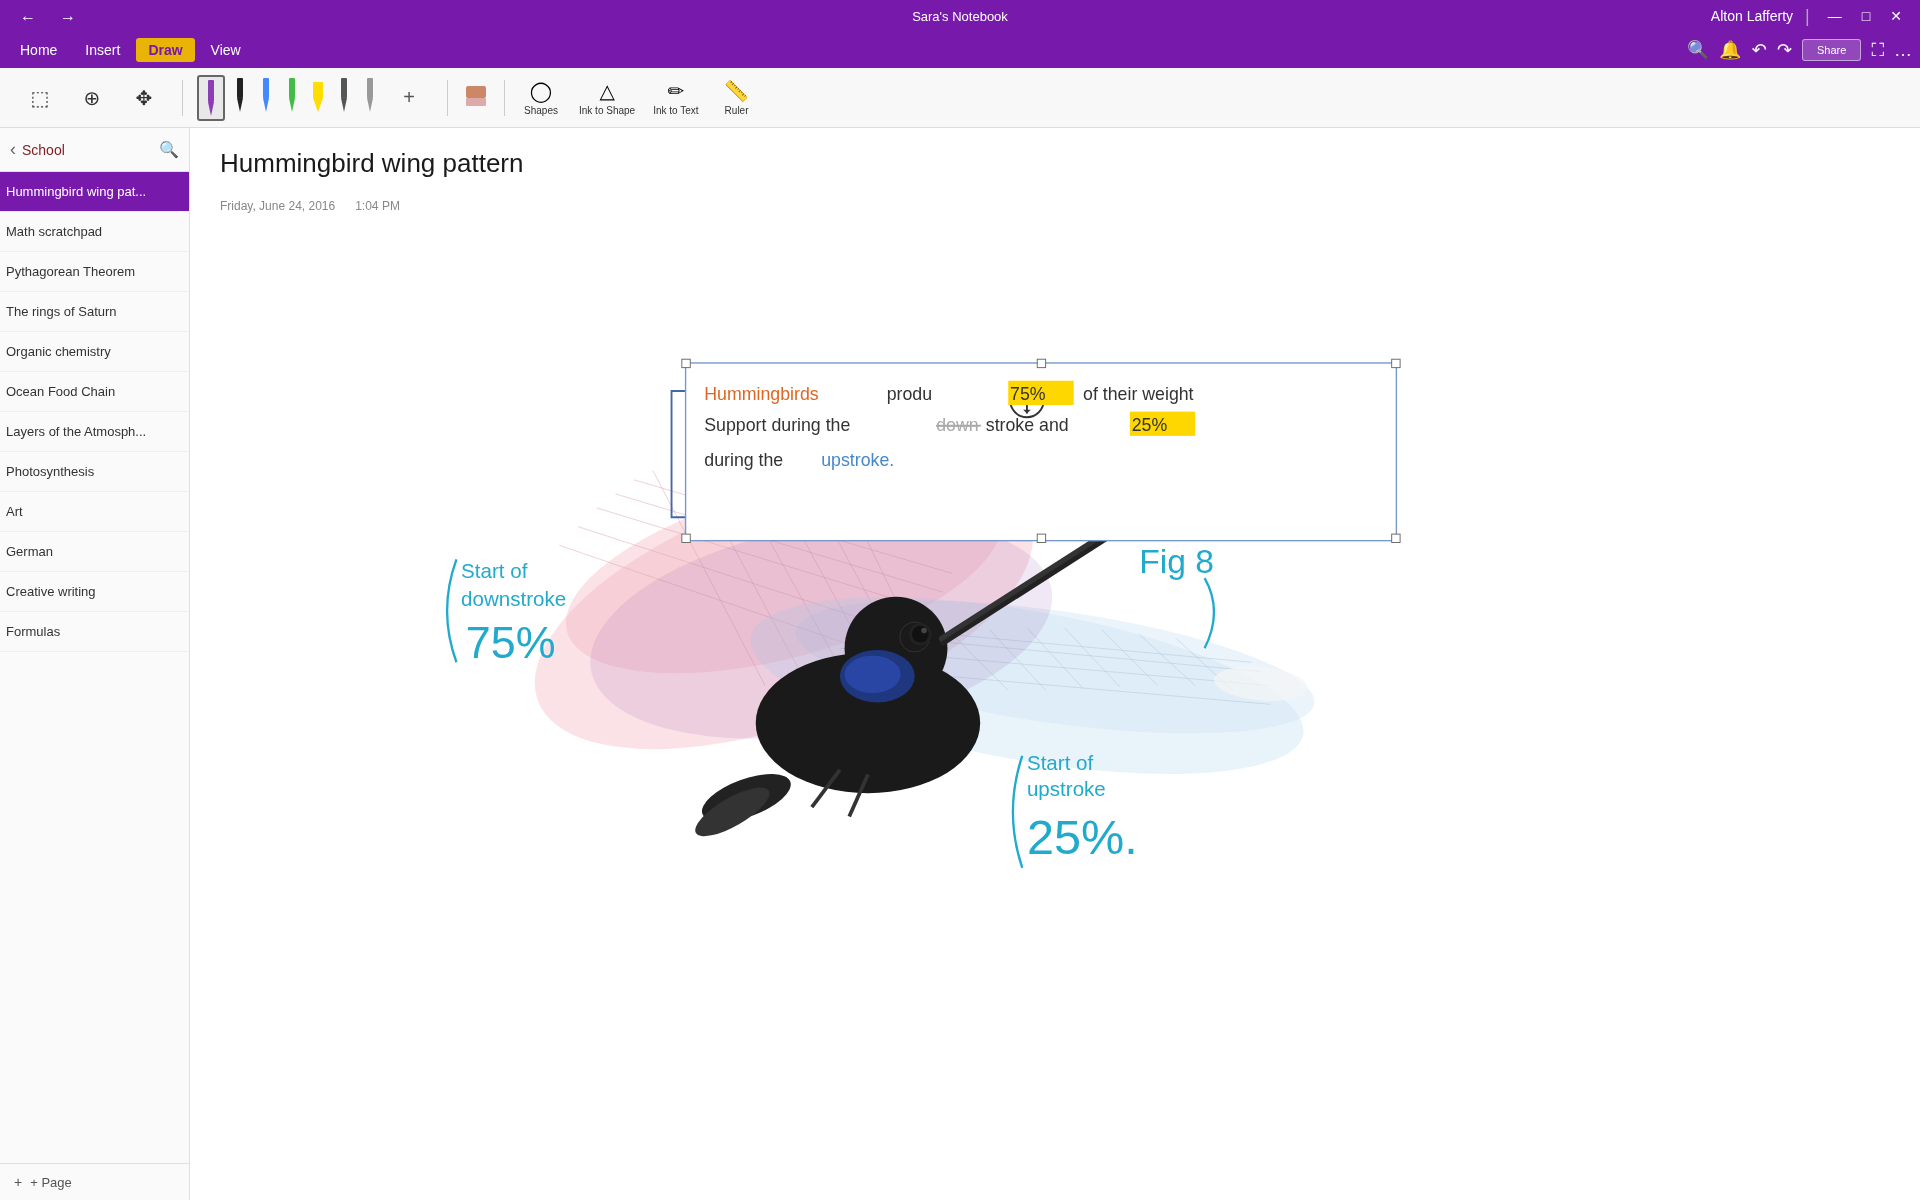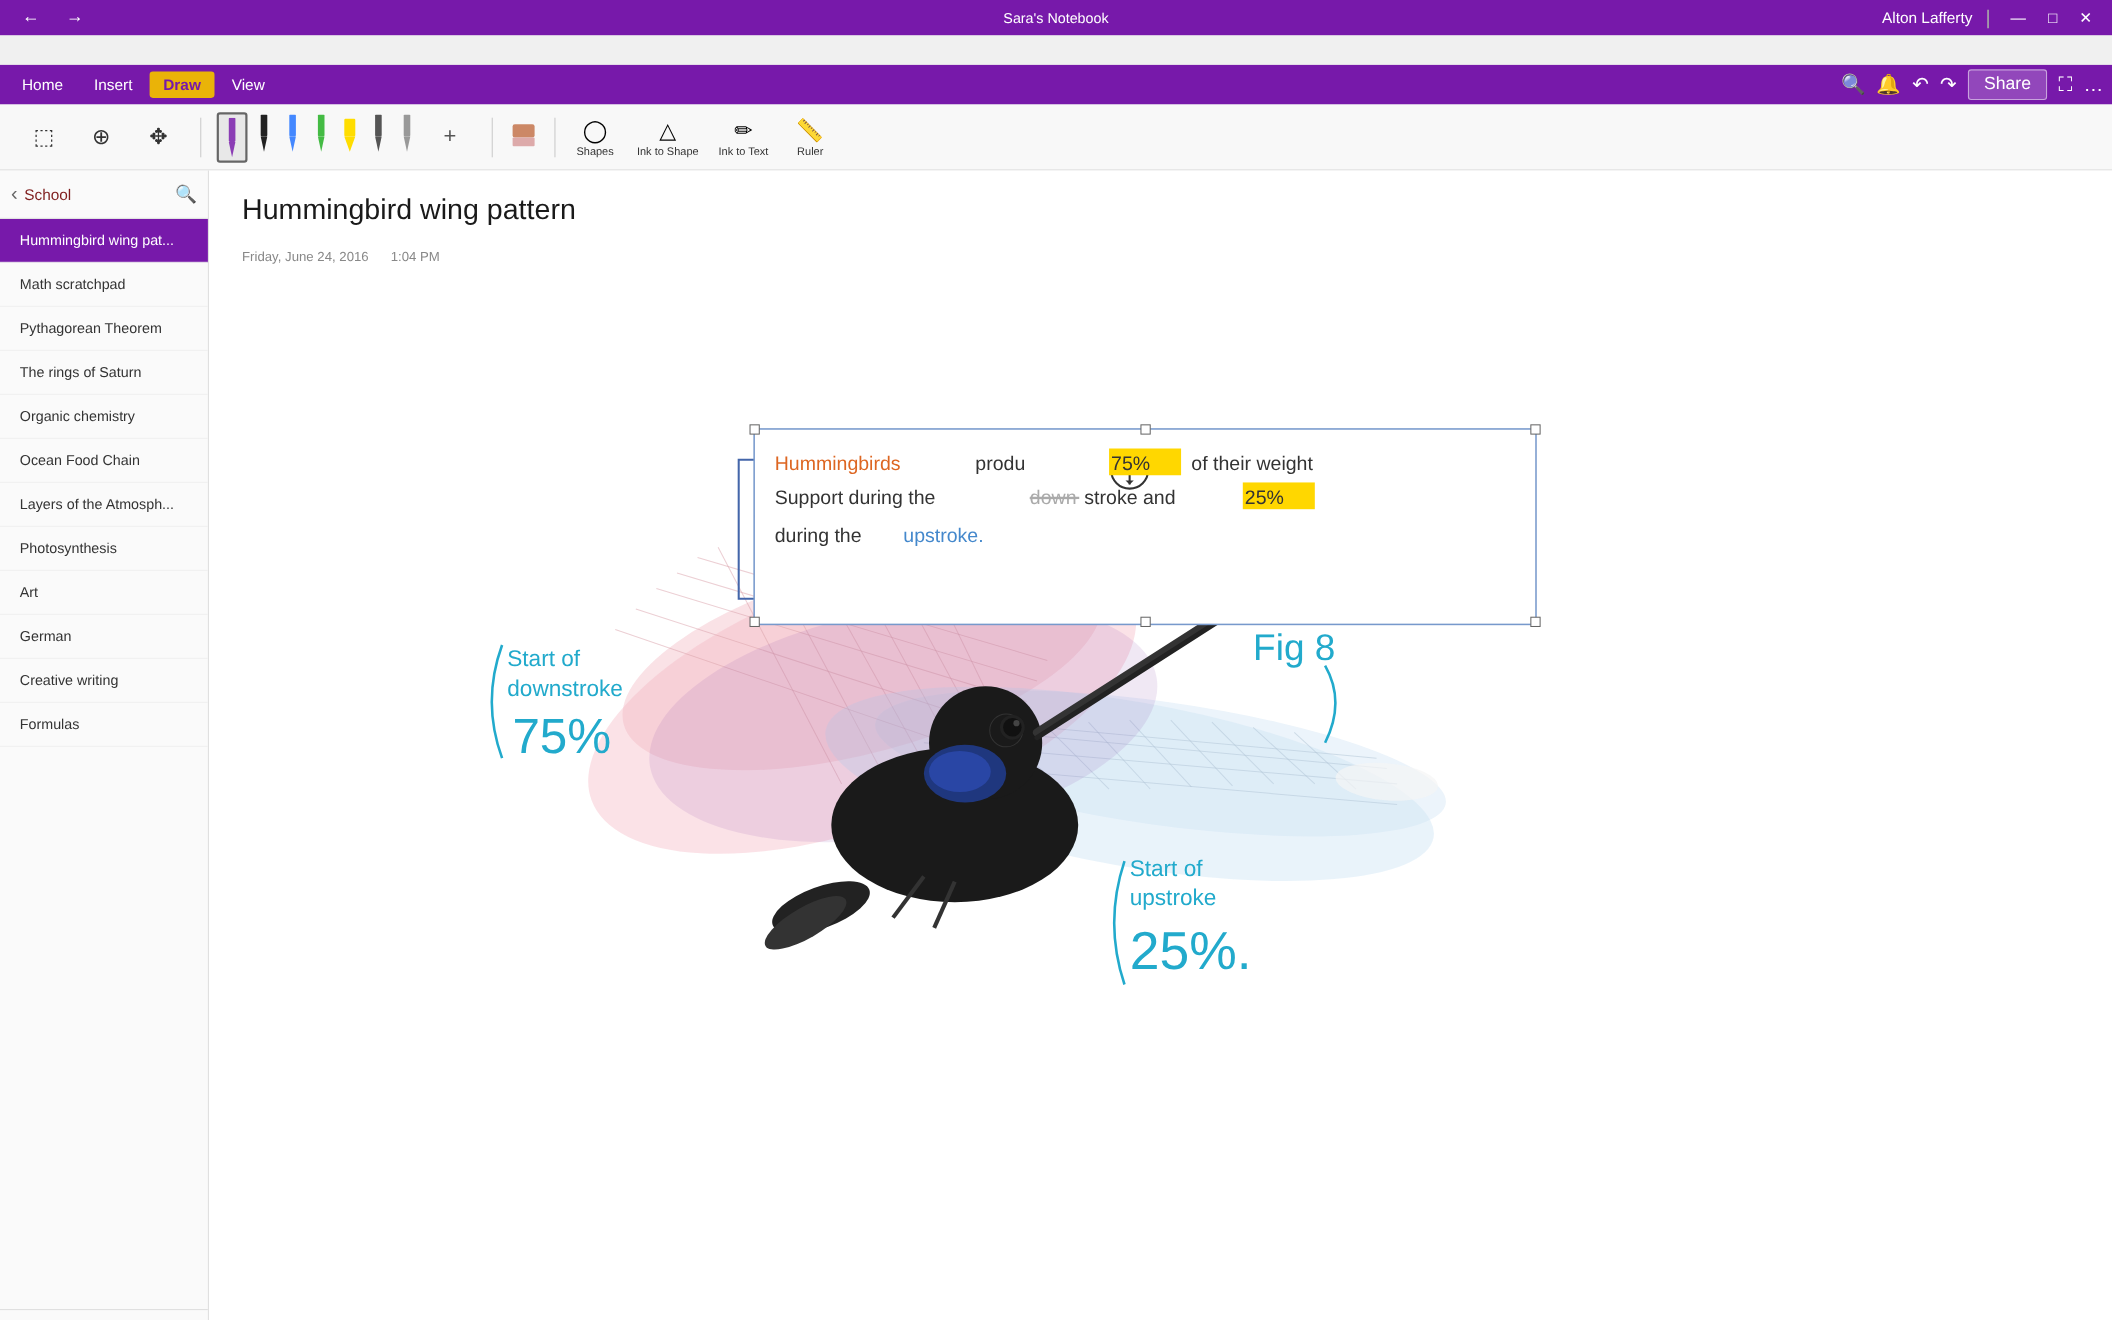--- a/index.html
+++ b/index.html
@@ -22,21 +22,20 @@
     .nav-btn { font-size: 16px; color: white; background: none; border: none; cursor: pointer; padding: 2px 8px; }
 
     
     .menu-bar {
       height: 36px;
       background: #7719aa;
       display: flex;
       align-items: center;
       padding: 0 8px;
       gap: 4px;
-      margin-top: 27px;
     }
     .menu-item {
       color: white;
       font-size: 14px;
       padding: 4px 12px;
       border-radius: 3px;
       cursor: pointer;
     }
     .menu-item.active { background: #eab308; color: #7719aa; font-weight: 700; }
 
@@ -100,21 +99,21 @@
       gap: 6px;
       border-bottom: 1px solid #e0e0e0;
       height: 44px;
     }
     .sidebar-back { font-size: 18px; cursor: pointer; color: #666; }
     .sidebar-title { font-size: 14px; font-weight: 500; color: #7f1d1d; flex: 1; }
     .sidebar-search { font-size: 16px; cursor: pointer; color: #666; }
 
     .sidebar-items { flex: 1; overflow-y: auto; }
     .sidebar-item {
-      padding: 12px 18px;
+      padding: 12px 6px;
       font-size: 13px;
       color: #333;
       cursor: pointer;
       border-bottom: 1px solid #f0f0f0;
     }
     .sidebar-item.active {
       background: #7719aa;
       color: white;
     }
 
@@ -206,21 +205,21 @@
   <div class="menu-item">Home</div>
   <div class="menu-item">Insert</div>
   <div class="menu-item active">Draw</div>
   <div class="menu-item">View</div>
 
   <div style="margin-left:auto;display:flex;align-items:center;gap:10px;">
     <span style="font-size:18px;color:white;cursor:pointer;">🔍</span>
     <span style="font-size:18px;color:white;cursor:pointer;">🔔</span>
     <span style="font-size:18px;color:white;cursor:pointer;">↶</span>
     <span style="font-size:18px;color:white;cursor:pointer;">↷</span>
-    <button style="background:rgba(255,255,255,0.2);border:1px solid rgba(255,255,255,0.5);color:white;padding:4px 14px;border-radius:3px;cursor:pointer;font-size:16px;">Share</button>
+    <button style="background:rgba(255,255,255,0.2);border:1px solid rgba(255,255,255,0.5);color:white;padding:4px 14px;border-radius:3px;cursor:pointer;font-size:11px;">Share</button>
     <span style="font-size:18px;color:white;cursor:pointer;">⛶</span>
     <span style="font-size:18px;color:white;cursor:pointer;">…</span>
   </div>
 </div>
 
 <div class="toolbar">
 
   <div class="toolbar-group">
     <button class="tool-btn">
       <span class="tool-icon">⬚</span>

